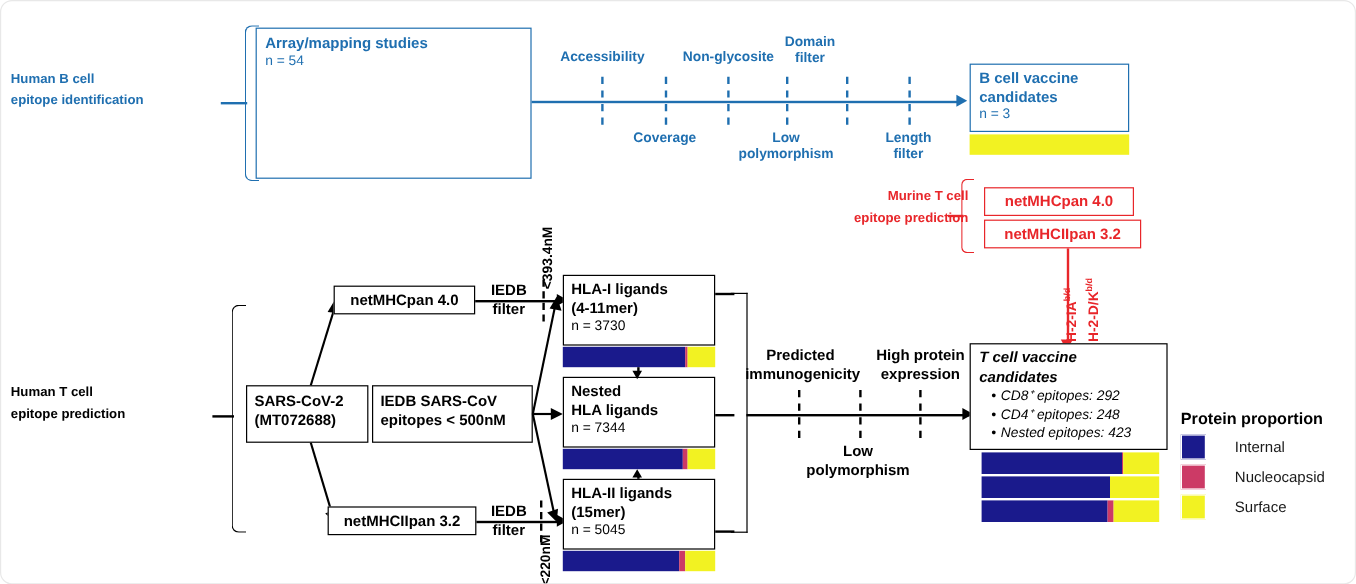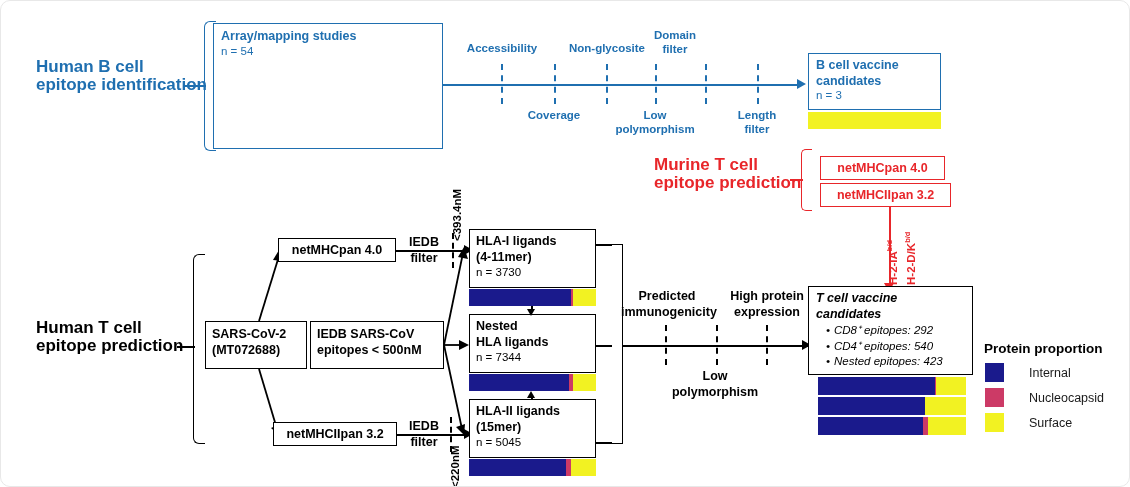--- a/index.html
+++ b/index.html
@@ -42,21 +42,21 @@
     background: #ffffff;
     color: #000000;
   }
 
   
   .bold { font-weight: bold; }
   .t10 { font-size: 10.5px; }
   .t11 { font-size: 11.5px; }
   .t12 { font-size: 12.5px; }
   .t13 { font-size: 13.5px; }
-  .t14 { font-size: 17px; margin-left: 27px; }
+  .t14 { font-size: 11px; }
   .lh13 { line-height: 13.5px; }
   .lh15 { line-height: 15.5px; }
   .lh17 { line-height: 17.5px; }
   .center { text-align: center; }
 
   
   .pbar { display: flex; position: absolute; box-sizing: border-box; }
   .pseg { height: 100%; }
 
   
@@ -161,21 +161,21 @@
   <div class="abs box-blue" style="left:807px; top:52px; width:133px; height:57px; padding:4px 7px;">
     <div class="bold t12 lh15">B cell vaccine</div>
     <div class="bold t12 lh15">candidates</div>
     <div class="t11">n = 3</div>
   </div>
 
   <div class="pbar" id="bar-bcell" style="left:807px; top:111px; width:133px; height:17px;">
       <div class="pseg" style="width: 100%; background: rgb(242, 242, 34);"></div>
     </div>
 
-  <div class="abs red-txt bold t14 lh17" style="left:626px; top:155px; width:180px; text-align:left;">
+  <div class="abs red-txt bold t14 lh17" style="left:626px; top:155px; width:180px; text-align:right;">
     <div>Murine T cell</div>
     <div>epitope prediction</div>
   </div>
 
   <div class="abs" style="left:800px; top:148px; width:11px; height:62px;
        border:1.6px solid #e8262a; border-right:none; border-radius:5px 0 0 5px;"></div>
   <div class="abs" style="left:789px; top:178px; width:13px; height:1.6px; background:#e8262a;"></div>
 
   <div class="abs box-red center bold t12" style="left:819px; top:155px; width:125px; height:24px; line-height:22px;">netMHCpan 4.0</div>
   <div class="abs box-red center bold t12" style="left:819px; top:182px; width:131px; height:24px; line-height:22px;">netMHCIIpan 3.2</div>
@@ -318,21 +318,21 @@
   <div class="abs blk-txt bold t12 center lh15" style="left:664px; top:368px; width:100px;">
     <div>Low</div>
     <div>polymorphism</div>
   </div>
 
   <div class="abs box-blk" style="left:807px; top:285px; width:165px; height:89px; padding:4px 7px;font-style:italic;">
     <div class="bold t12 lh15">T cell vaccine</div>
     <div class="bold t12 lh15">candidates</div>
     <ul class="blist t11 lh15" style="margin-top:1px;">
       <li>CD8⁺ epitopes: 292</li>
-      <li>CD4⁺ epitopes: 540</li>
+      <li>CD4⁺ epitopes: 248</li>
       <li>Nested epitopes: 423</li>
     </ul>
   </div>
 
   <div class="pbar" id="bar-cd8" style="left:817px; top:376px; width:148px; height:18px;">
       <div class="pseg" style="width: 79%; background: rgb(26, 26, 140);"></div>
       <div class="pseg" style="width: 1%; background: rgb(204, 58, 102);"></div>
       <div class="pseg" style="width: 20%; background: rgb(242, 242, 34);"></div>
     </div>
   <div class="pbar" id="bar-cd4" style="left:817px; top:396px; width:148px; height:18px;">

